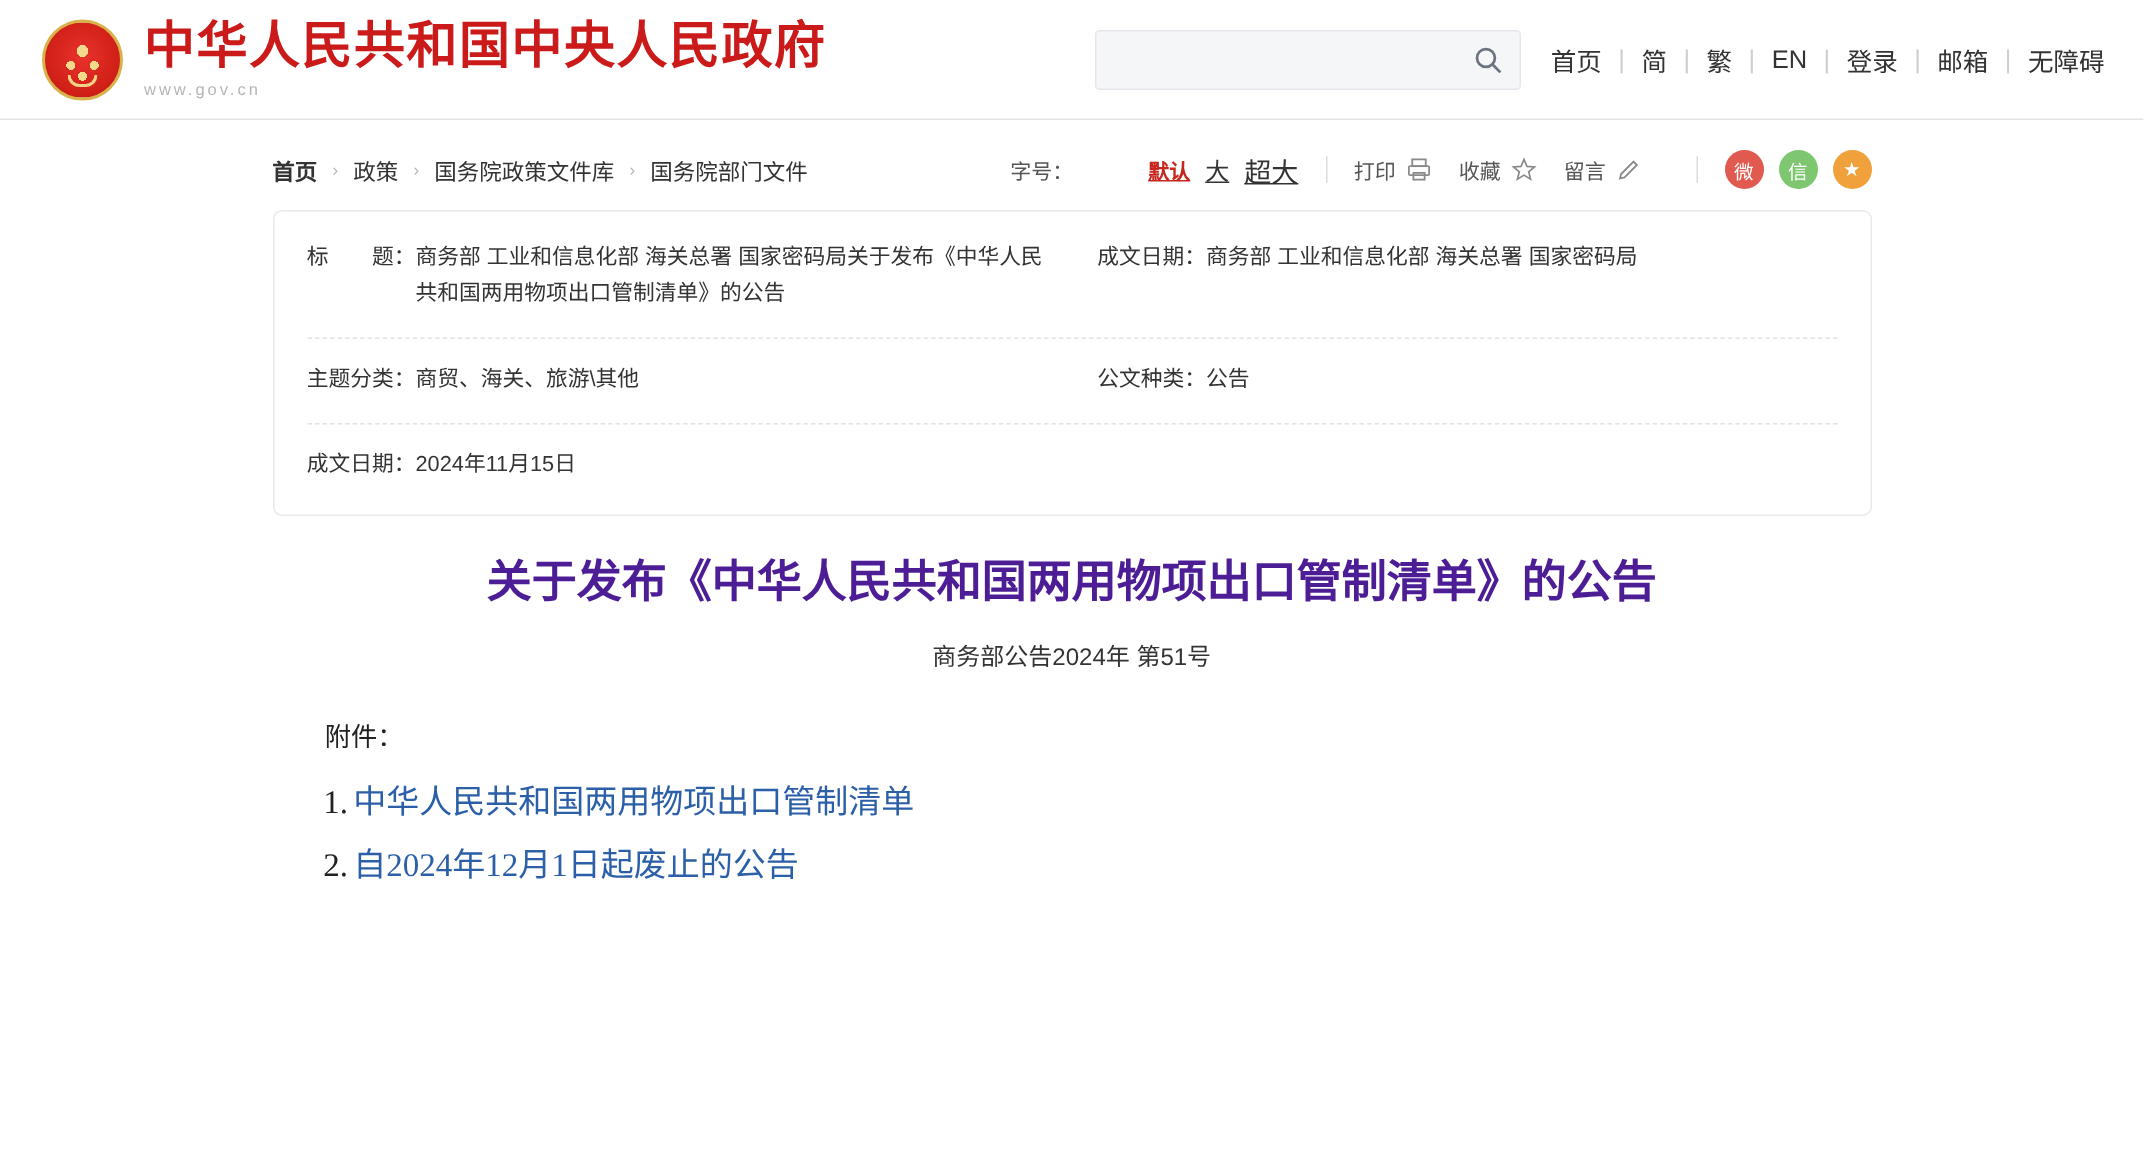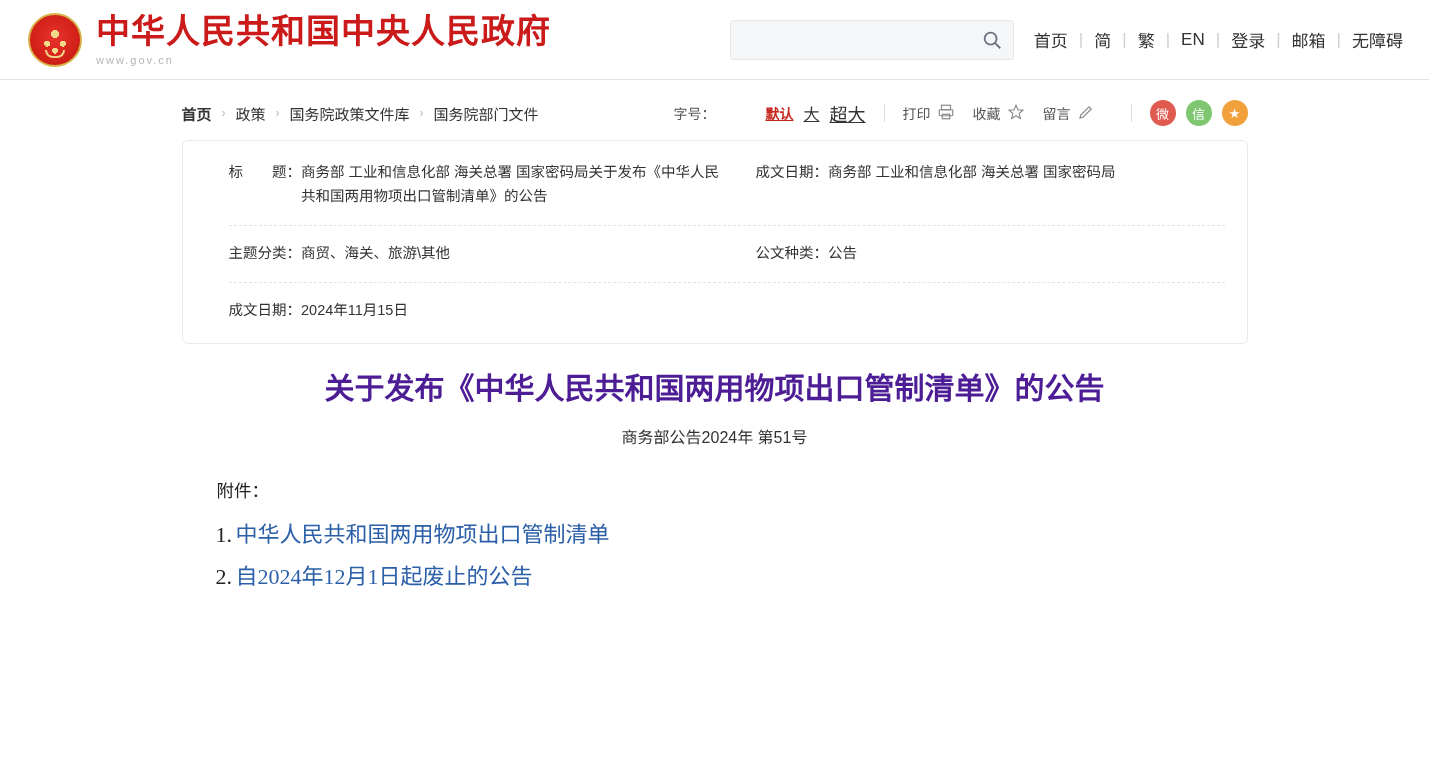--- a/index.html
+++ b/index.html
@@ -94,21 +94,21 @@
   .crumbs a:first-child { font-weight: bold; }
   .chev { color: #b9b9b9; margin: 0 10px; font-size: 12px; }
 
   .tools { margin-left: auto; display: flex; align-items: center; font-size: 14px; color: #555; }
   .tools .label { color: #555; }
   .fs-opt { margin-left: 10px; color: #333; }
   .fs-opt.active { color: #c6261d; font-weight: bold; padding-left: 40px; }
   .fs-big { font-size: 16px; }
   .fs-huge { font-size: 18px; }
   .divider-v { width: 1px; height: 18px; background: #dcdcdc; margin: 0 18px; }
-  .tool-item { display: inline-flex; gap: 6px; margin-right: 18px; color: #555; }
+  .tool-item { display: inline-flex; align-items: center; gap: 6px; margin-right: 18px; color: #555; }
   .tool-ico { width: 18px; height: 18px; color: #8a8a8a; }
   .social { display: flex; align-items: center; gap: 10px; }
   .sbtn {
     width: 26px; height: 26px; border-radius: 50%;
     display: inline-flex; align-items: center; justify-content: center;
     color: #fff; font-size: 13px;
   }
   .sbtn.weibo { background: #e05a4f; }
   .sbtn.wechat { background: #7ec770; }
   .sbtn.fav { background: #f0a13c; }
@@ -117,21 +117,20 @@
   .meta-card {
     border: 1px solid #e9e9e9;
     border-radius: 6px;
     padding: 4px 22px 4px 22px;
     margin-bottom: 8px;
   }
   .meta-row {
     display: flex;
     border-bottom: 1px dashed #e2e2e2;
     padding: 16px 0;
-    margin-left: 24px;
   }
   .meta-row:last-child { border-bottom: none; }
   .meta-cell { display: flex; font-size: 14.5px; line-height: 1.65; color: #333; }
   .meta-cell.left { width: 527px; flex: 0 0 527px; }
   .meta-cell.right { flex: 1; }
   .mk { color: #333; white-space: pre; flex: 0 0 auto; }
   .mv { color: #333; }
   .mv-wide { max-width: 430px; }
 
   

